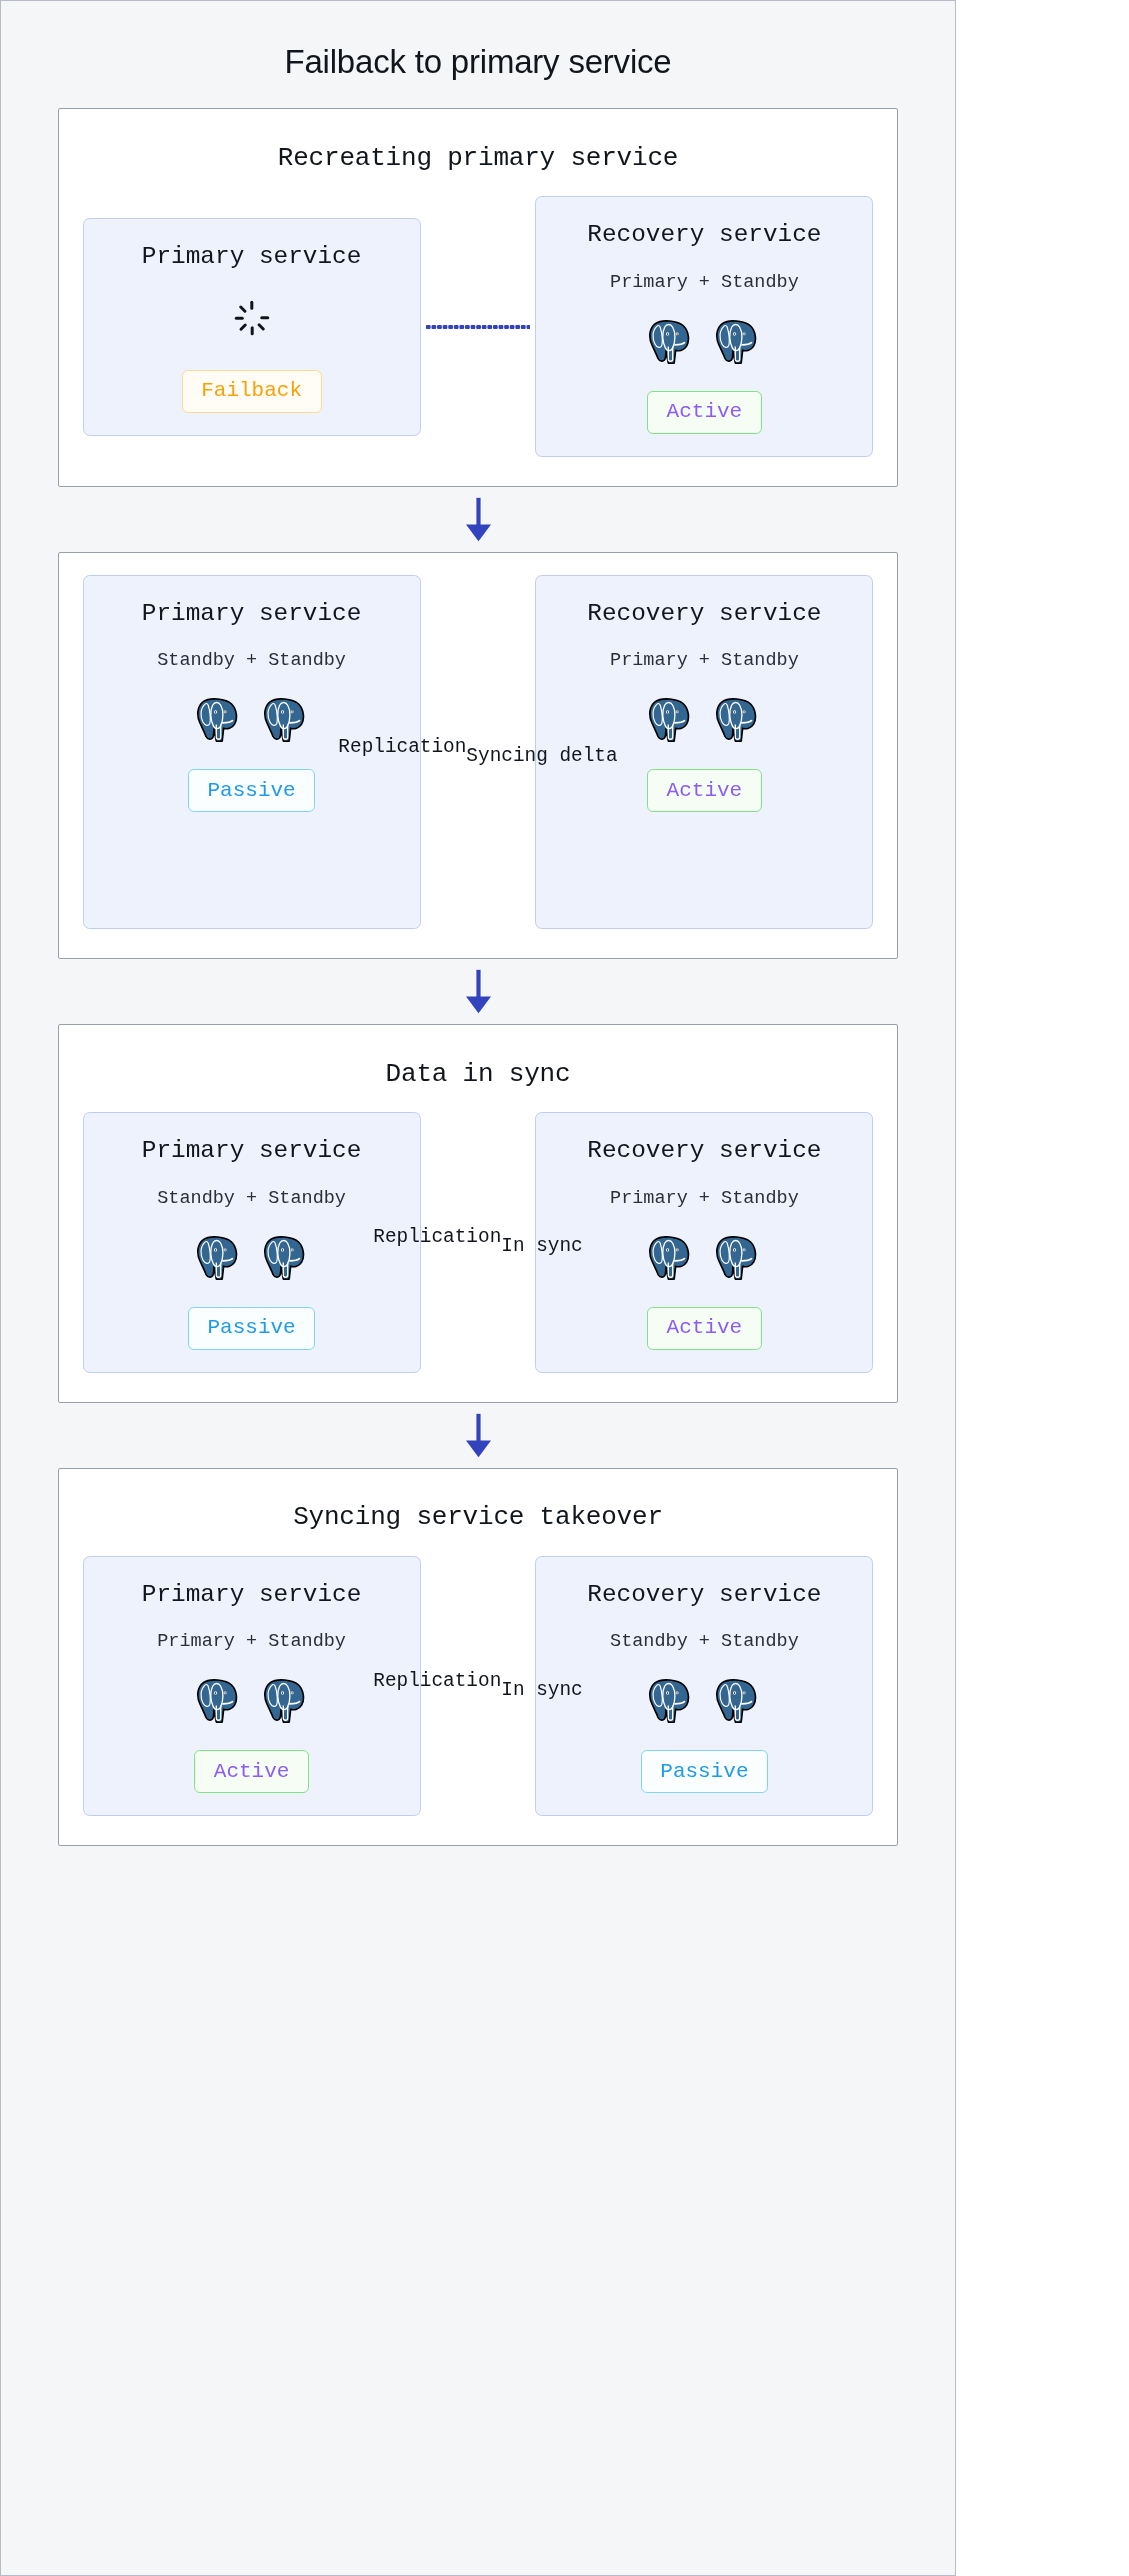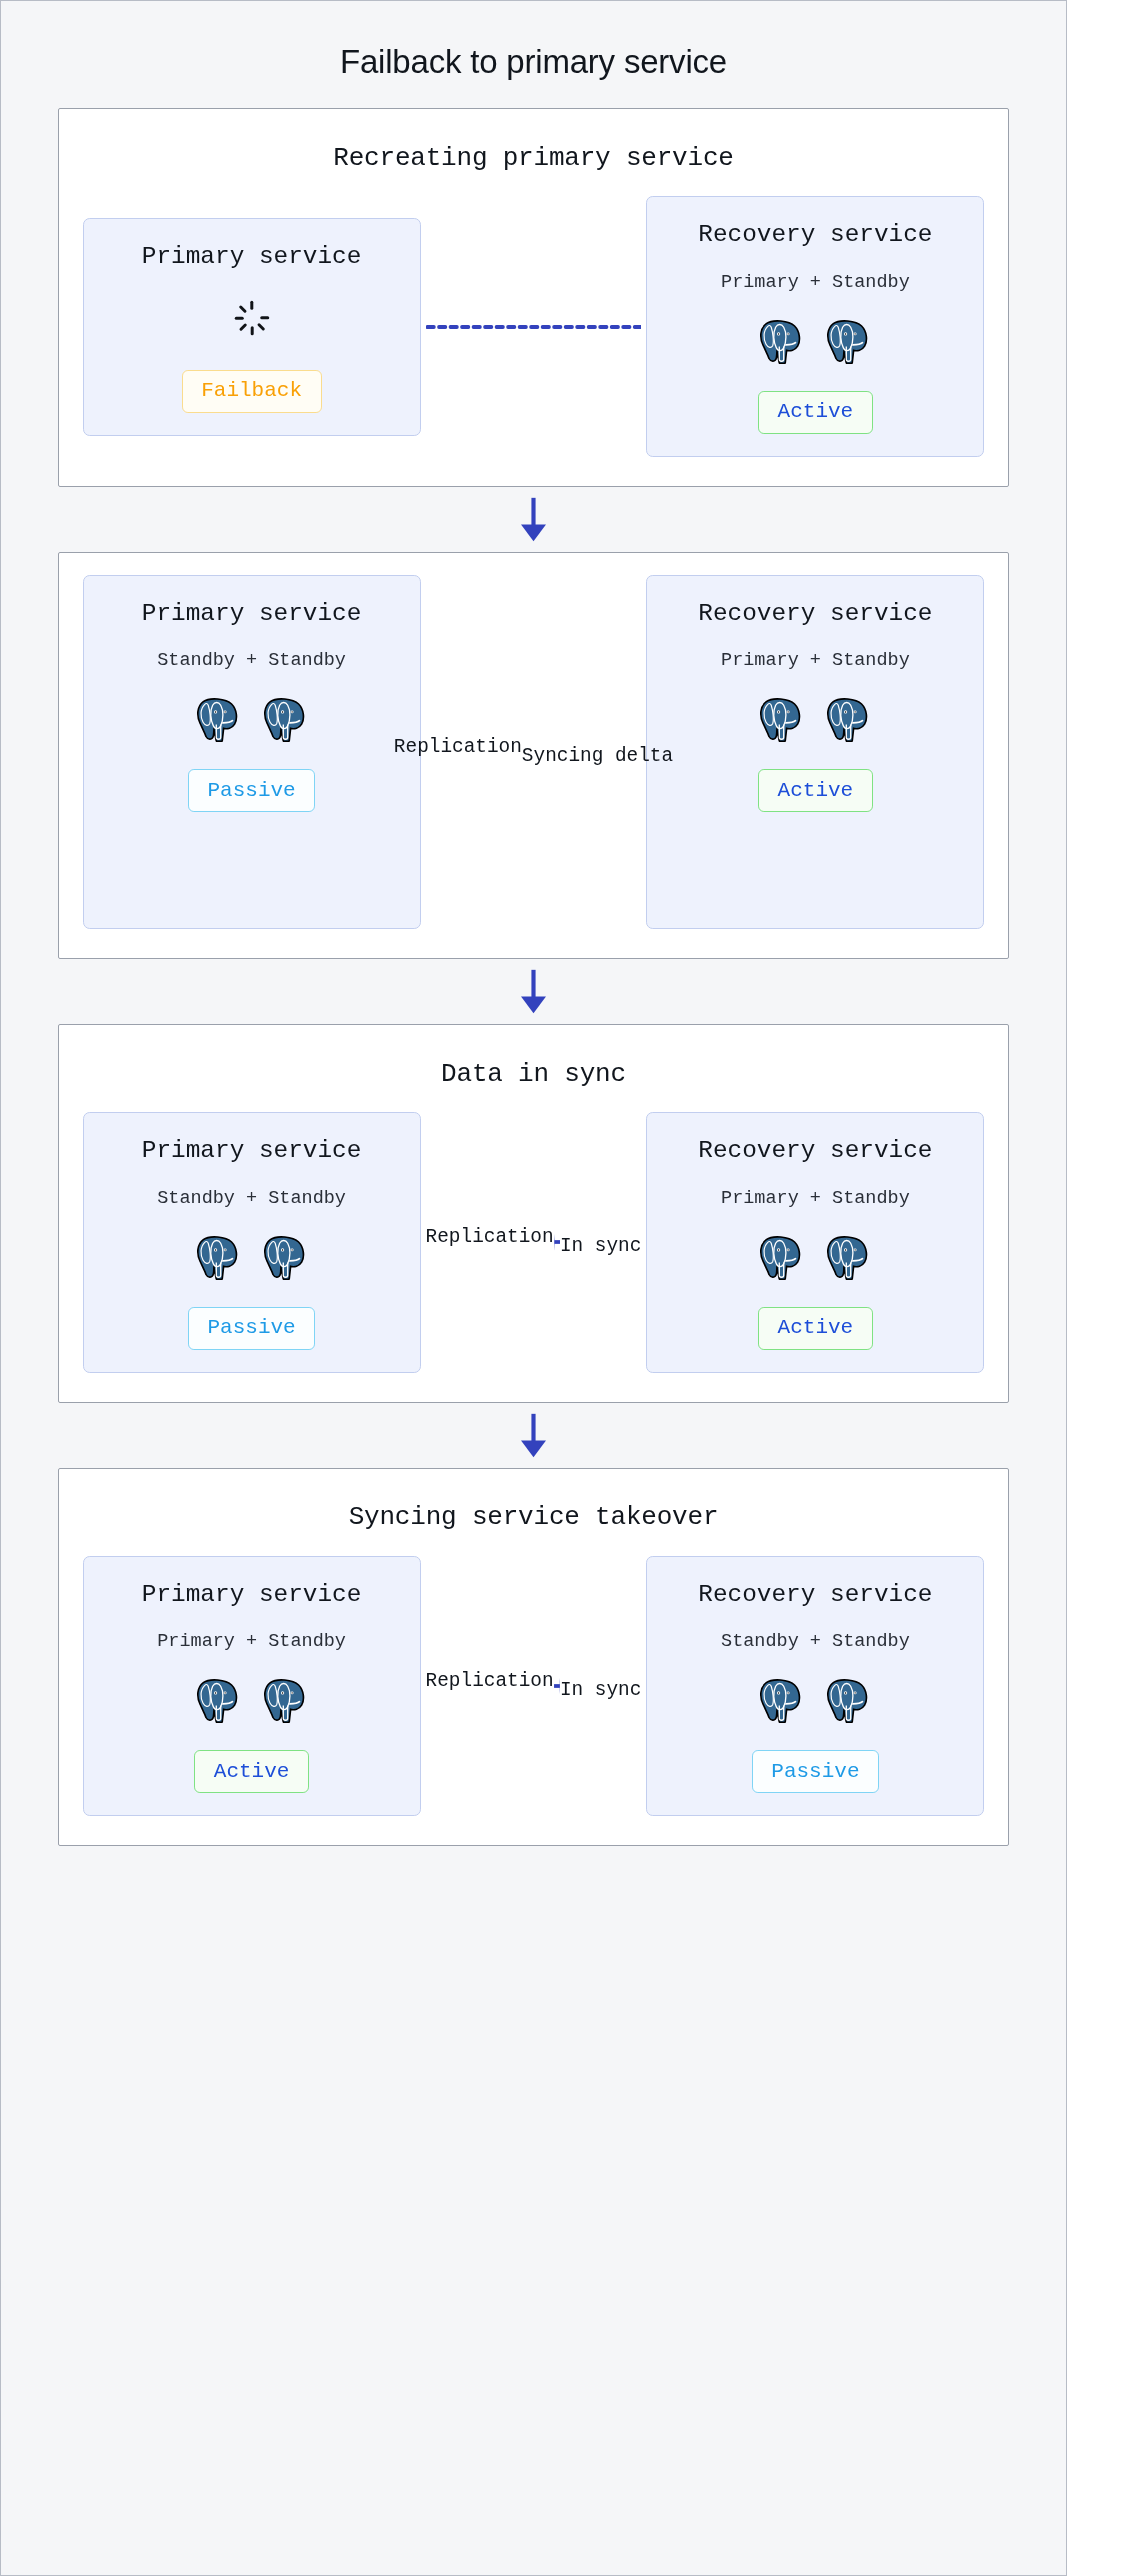--- a/index.html
+++ b/index.html
@@ -8,21 +8,21 @@
     margin: 0; padding: 0;
     background: #ffffff;
   }
   body {
     width: 1130px;
     font-family: "Liberation Sans", sans-serif;
     color: #14181f;
   }
 
   .page {
-    width: 1067px;
+    width: 956px;
     min-height: 2576px;
     background: #f5f6f8;
     border: 0.8px solid #b7bcc6;
     padding: 0;
     position: relative;
   }
 
   .diagram-title {
     text-align: center;
     font-size: 33px;
@@ -125,21 +125,21 @@
     margin-top: 27px;
     border-radius: 5.9px;
     padding: 8.4px 18.5px;
     font-size: 21px;
     line-height: 1.15;
     font-weight: 400;
     background: #ffffff;
     white-space: nowrap;
   }
   .badge.creating { color: #f9a006; border: 1.3px solid #fadc8e; background: #fffdf5; }
-  .badge.active   { color: #1d4ed8; border: 1.3px solid #7fe283; background: #f6fdf5; }
+  .badge.active   { color: #8b5cf6; border: 1.3px solid #7fe283; background: #f6fdf5; }
   .badge.passive  { color: #1e9ae6; border: 1.3px solid #7fd4f5; background: #fbfeff; }
 
   
   .connector {
     flex: 1 1 auto;
     display: flex;
     flex-direction: row;
     align-items: center;
     justify-content: center;
     position: relative;

